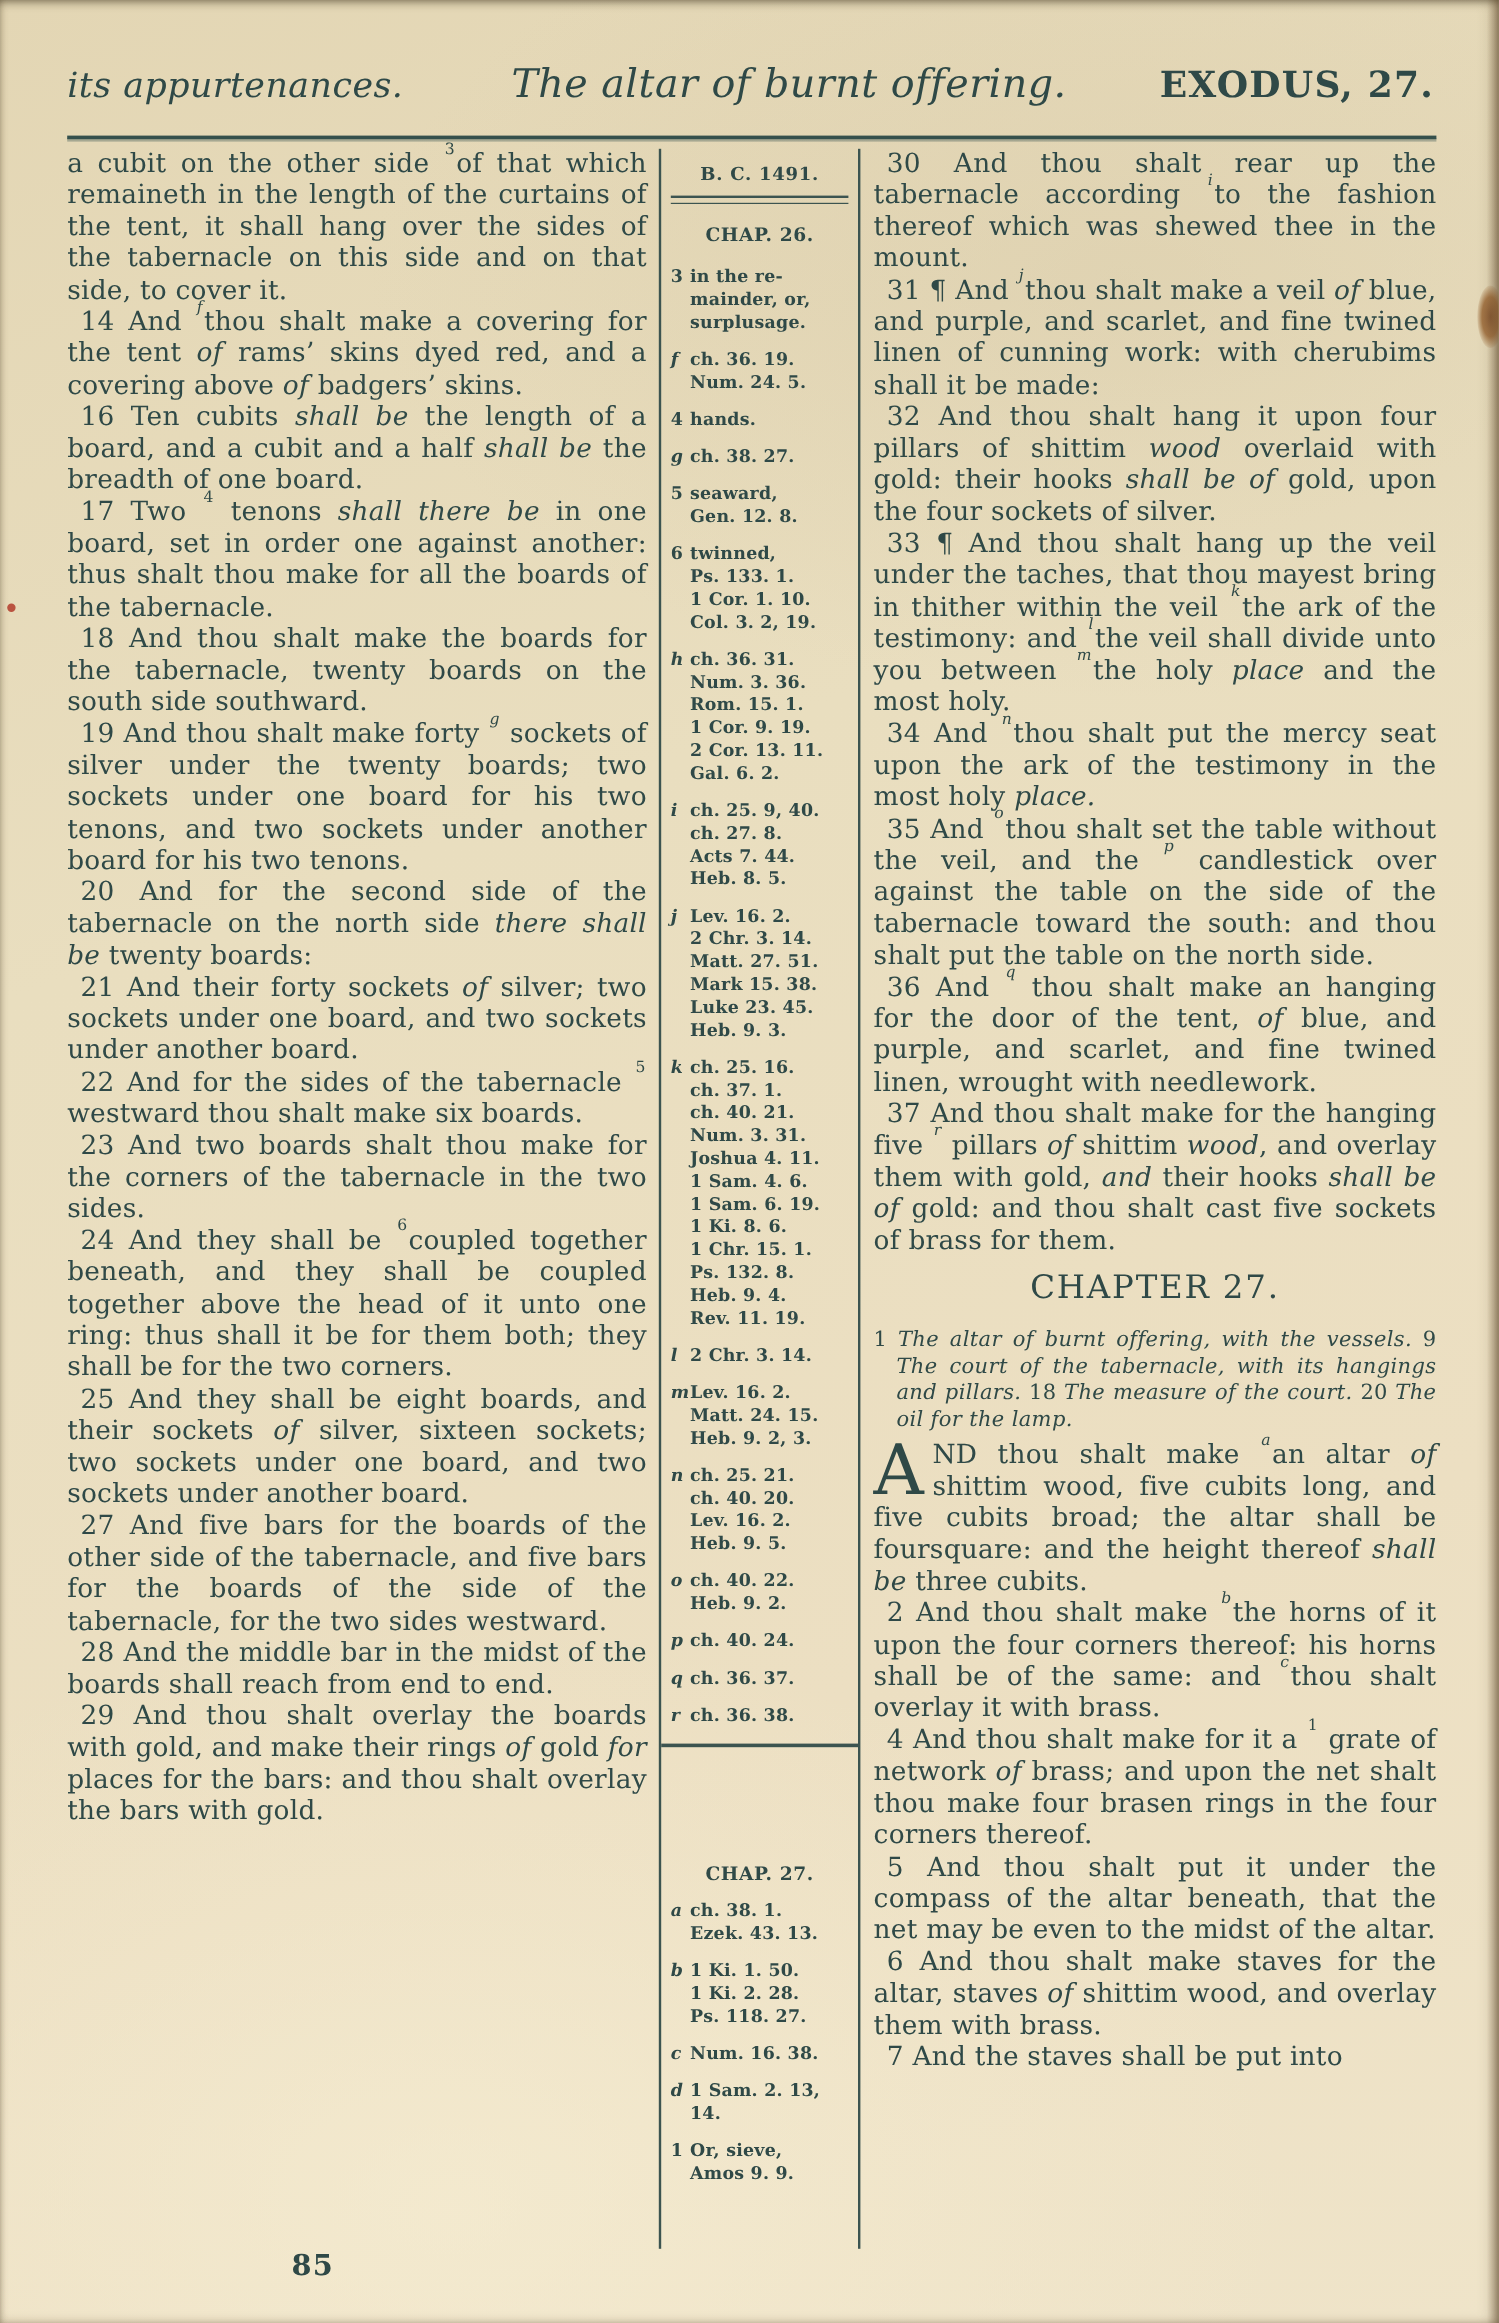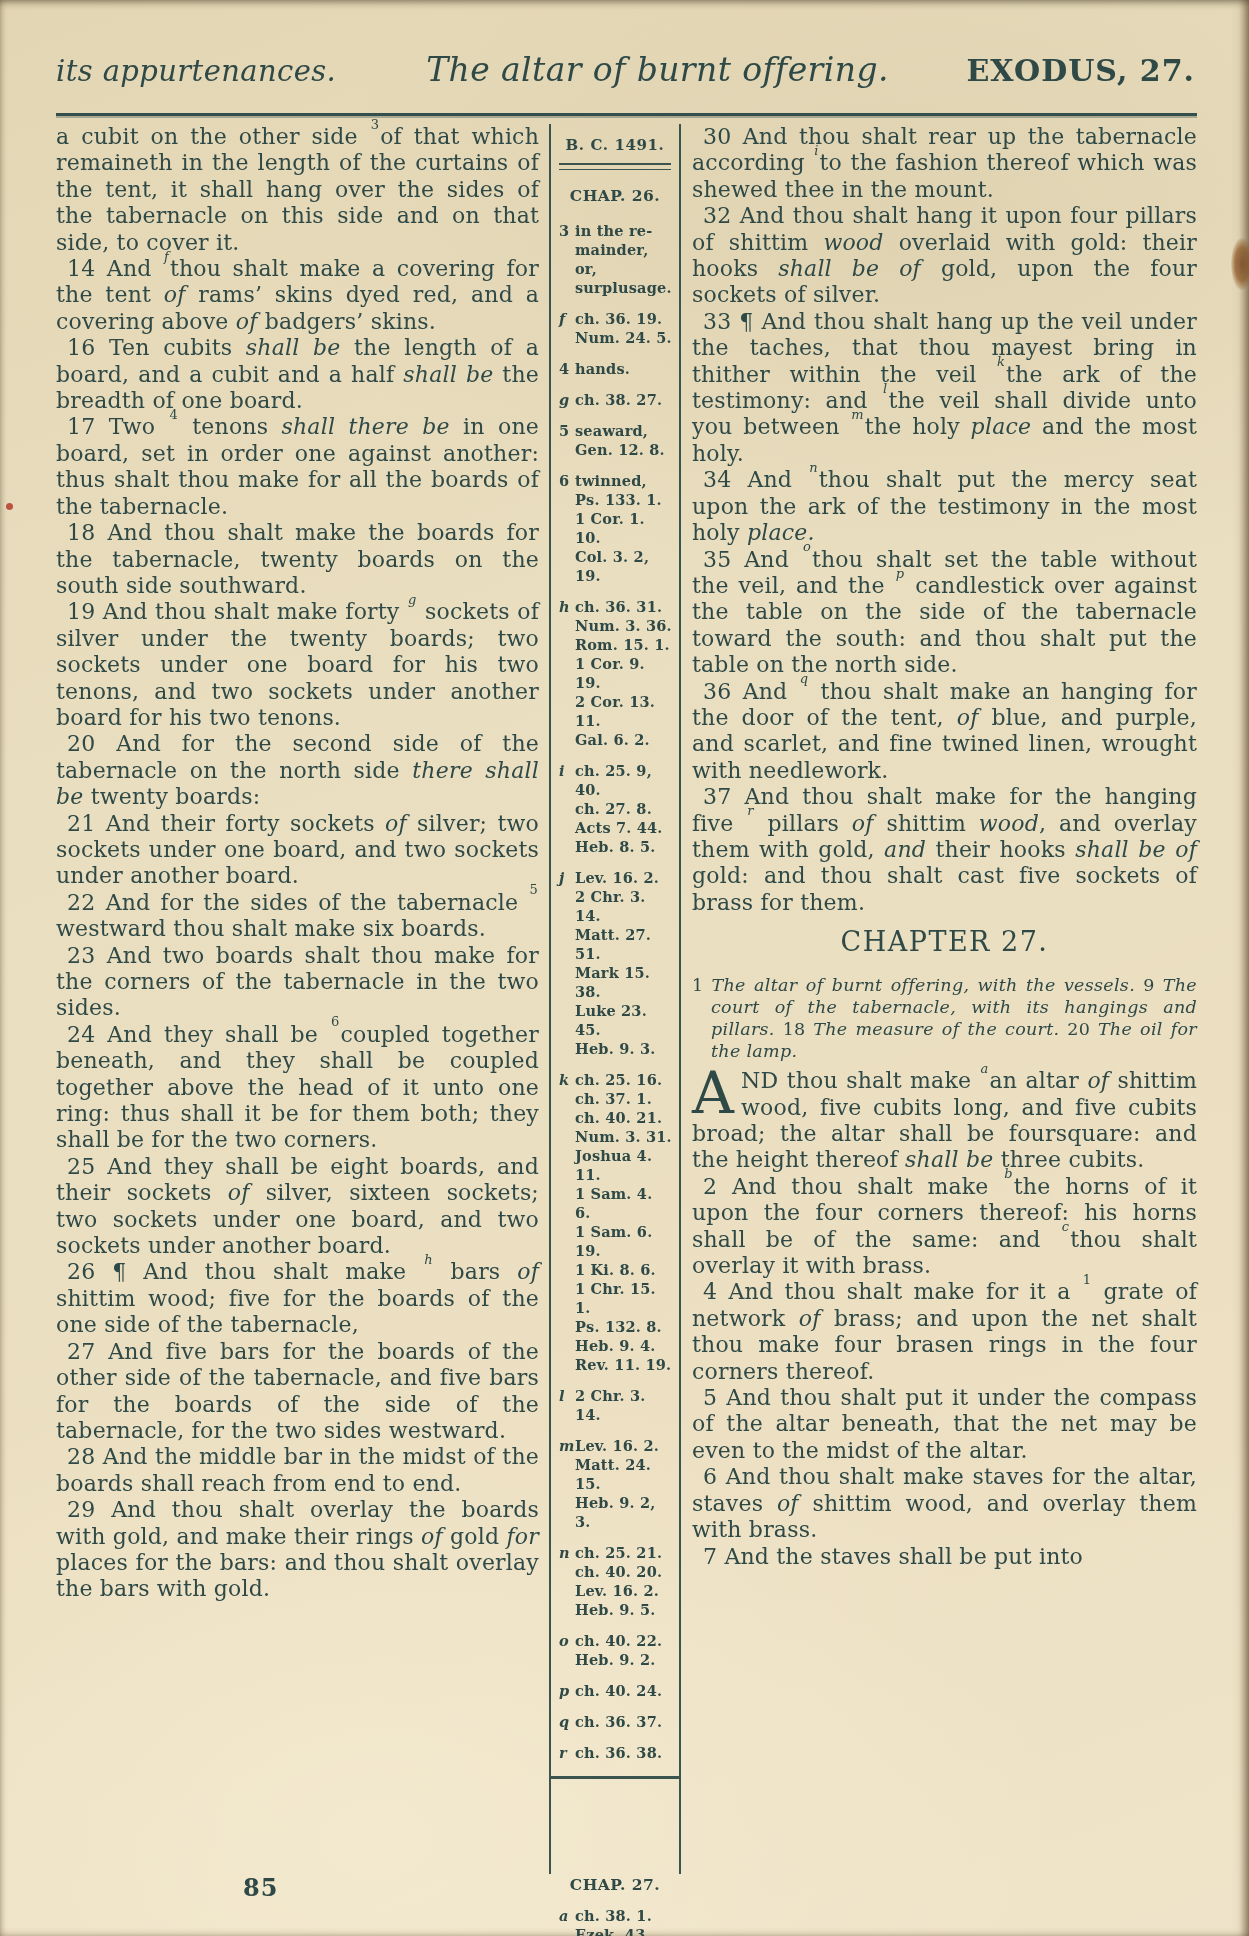--- a/index.html
+++ b/index.html
@@ -19,21 +19,21 @@
     font-family:"DejaVu Serif","Liberation Serif",serif;
     color:#2f4947;
   }
   .header{position:absolute;left:56px;right:54px;top:50px;display:flex;align-items:baseline;}
   .h-left{font-style:italic;font-size:29px;letter-spacing:.4px;}
   .h-center{font-style:italic;font-size:33px;letter-spacing:.4px;margin-left:90px;flex:1;}
   .h-right{font-size:30px;font-weight:bold;letter-spacing:1px;white-space:nowrap;}
   .top-rule{position:absolute;left:56px;right:52px;top:113px;height:3px;background:#35504c;box-shadow:0 2px 0 rgba(53,80,76,.35);}
   .columns{position:absolute;left:56px;right:52px;top:124px;bottom:62px;display:flex;}
   .col-left{width:493px;box-sizing:border-box;padding-right:10px;}
-  .col-center{width:132px;box-sizing:border-box;border-left:2px solid #3c5450;border-right:2px solid #3c5450;padding:4px 7px 0 7px;}
+  .col-center{width:168px;box-sizing:border-box;border-left:2px solid #3c5450;border-right:2px solid #3c5450;padding:4px 7px 0 7px;}
   .col-right{flex:1;box-sizing:border-box;padding-left:11px;}
 
   .verse{margin:0;text-indent:11px;text-align:justify;font-size:22px;line-height:26.4px;letter-spacing:.2px;}
   .verse.cont{text-indent:0;}
   .verse.dc{text-indent:0;}
   .verse sup{font-size:13px;line-height:0;position:relative;top:-7px;margin:0 1px;}
   .verse sup.it, sup.it{font-style:italic;}
   .dropcap{float:left;font-size:58px;line-height:45px;padding:3px 7px 0 0;}
 
   .chapter-heading{text-align:center;font-size:27px;letter-spacing:1.5px;margin:10px 0 4px 0;}
@@ -77,21 +77,20 @@
         <p class="verse">16 Ten cubits <i>shall be</i> the length of a board, and a cubit and a half <i>shall be</i> the breadth of one board.</p>
         <p class="verse">17 Two <sup>4</sup> tenons <i>shall there be</i> in one board, set in order one against another: thus shalt thou make for all the boards of the tabernacle.</p>
         <p class="verse">18 And thou shalt make the boards for the tabernacle, twenty boards on the south side southward.</p>
         <p class="verse">19 And thou shalt make forty <sup class="it">g</sup> sockets of silver under the twenty boards; two sockets under one board for his two tenons, and two sockets under another board for his two tenons.</p>
         <p class="verse">20 And for the second side of the tabernacle on the north side <i>there shall be</i> twenty boards:</p>
         <p class="verse">21 And their forty sockets <i>of</i> silver; two sockets under one board, and two sockets under another board.</p>
         <p class="verse">22 And for the sides of the tabernacle <sup>5</sup> westward thou shalt make six boards.</p>
         <p class="verse">23 And two boards shalt thou make for the corners of the tabernacle in the two sides.</p>
         <p class="verse">24 And they shall be <sup>6</sup>coupled together beneath, and they shall be coupled together above the head of it unto one ring: thus shall it be for them both; they shall be for the two corners.</p>
         <p class="verse">25 And they shall be eight boards, and their sockets <i>of</i> silver, sixteen sockets; two sockets under one board, and two sockets under another board.</p>
-        <p class="verse">26 ¶ And thou shalt make <sup class="it">h</sup> bars <i>of</i> shittim wood; five for the boards of the one side of the tabernacle,</p>
         <p class="verse">27 And five bars for the boards of the other side of the tabernacle, and five bars for the boards of the side of the tabernacle, for the two sides westward.</p>
         <p class="verse">28 And the middle bar in the midst of the boards shall reach from end to end.</p>
         <p class="verse">29 And thou shalt overlay the boards with gold, and make their rings <i>of</i> gold <i>for</i> places for the bars: and thou shalt overlay the bars with gold.</p>
       </div>
 
     <div class="col-center refs">
       <div class="bc-date">B. C. 1491.</div>
       <div class="bc-rule"></div>
       <div class="chap-label">CHAP. 26.</div>
       <div>
@@ -227,20 +226,21 @@
           <div class="ref">
             <span class="lbl">1</span>
             <div>Or, sieve,</div>
             <div>Amos 9. 9.</div>
           </div>
         </div>
     </div>
 
     <div class="col-right">
         <p class="verse">30 And thou shalt rear up the tabernacle according <sup class="it">i</sup>to the fashion thereof which was shewed thee in the mount.</p>
+        <p class="verse">31 ¶ And <sup class="it">j</sup>thou shalt make a veil <i>of</i> blue, and purple, and scarlet, and fine twined linen of cunning work: with cherubims shall it be made:</p>
         <p class="verse">32 And thou shalt hang it upon four pillars of shittim <i>wood</i> overlaid with gold: their hooks <i>shall be of</i> gold, upon the four sockets of silver.</p>
         <p class="verse">33 ¶ And thou shalt hang up the veil under the taches, that thou mayest bring in thither within the veil <sup class="it">k</sup>the ark of the testimony: and <sup class="it">l</sup>the veil shall divide unto you between <sup class="it">m</sup>the holy <i>place</i> and the most holy.</p>
         <p class="verse">34 And <sup class="it">n</sup>thou shalt put the mercy seat upon the ark of the testimony in the most holy <i>place.</i></p>
         <p class="verse">35 And <sup class="it">o</sup>thou shalt set the table without the veil, and the <sup class="it">p</sup> candlestick over against the table on the side of the tabernacle toward the south: and thou shalt put the table on the north side.</p>
         <p class="verse">36 And <sup class="it">q</sup> thou shalt make an hanging for the door of the tent, <i>of</i> blue, and purple, and scarlet, and fine twined linen, wrought with needlework.</p>
         <p class="verse">37 And thou shalt make for the hanging five <sup class="it">r</sup> pillars <i>of</i> shittim <i>wood</i>, and overlay them with gold, <i>and</i> their hooks <i>shall be of</i> gold: and thou shalt cast five sockets of brass for them.</p>
         <div class="chapter-heading">CHAPTER 27.</div>
         <p class="summary">1 <i>The altar of burnt offering, with the vessels.</i>  9 <i>The court of the tabernacle, with its hangings and pillars.</i>  18 <i>The measure of the court.</i>  20 <i>The oil for the lamp.</i></p>
         <p class="verse dc"><span class="dropcap">A</span>ND thou shalt make <sup class="it">a</sup>an altar <i>of</i> shittim wood, five cubits long, and five cubits broad; the altar shall be foursquare: and the height thereof <i>shall be</i> three cubits.</p>
         <p class="verse">2 And thou shalt make <sup class="it">b</sup>the horns of it upon the four corners thereof: his horns shall be of the same: and <sup class="it">c</sup>thou shalt overlay it with brass.</p>

